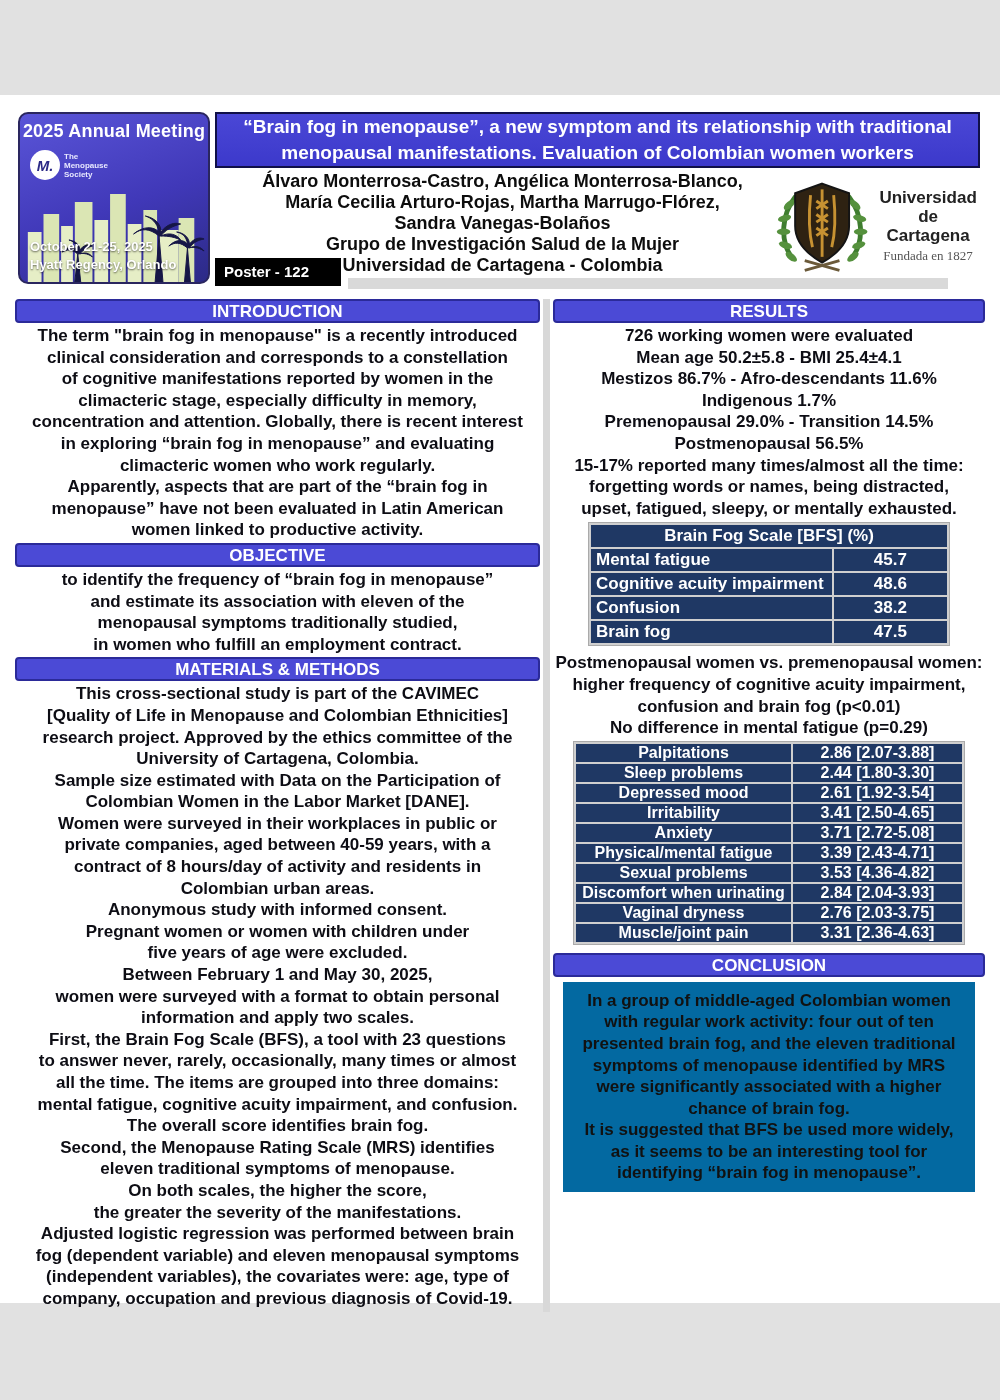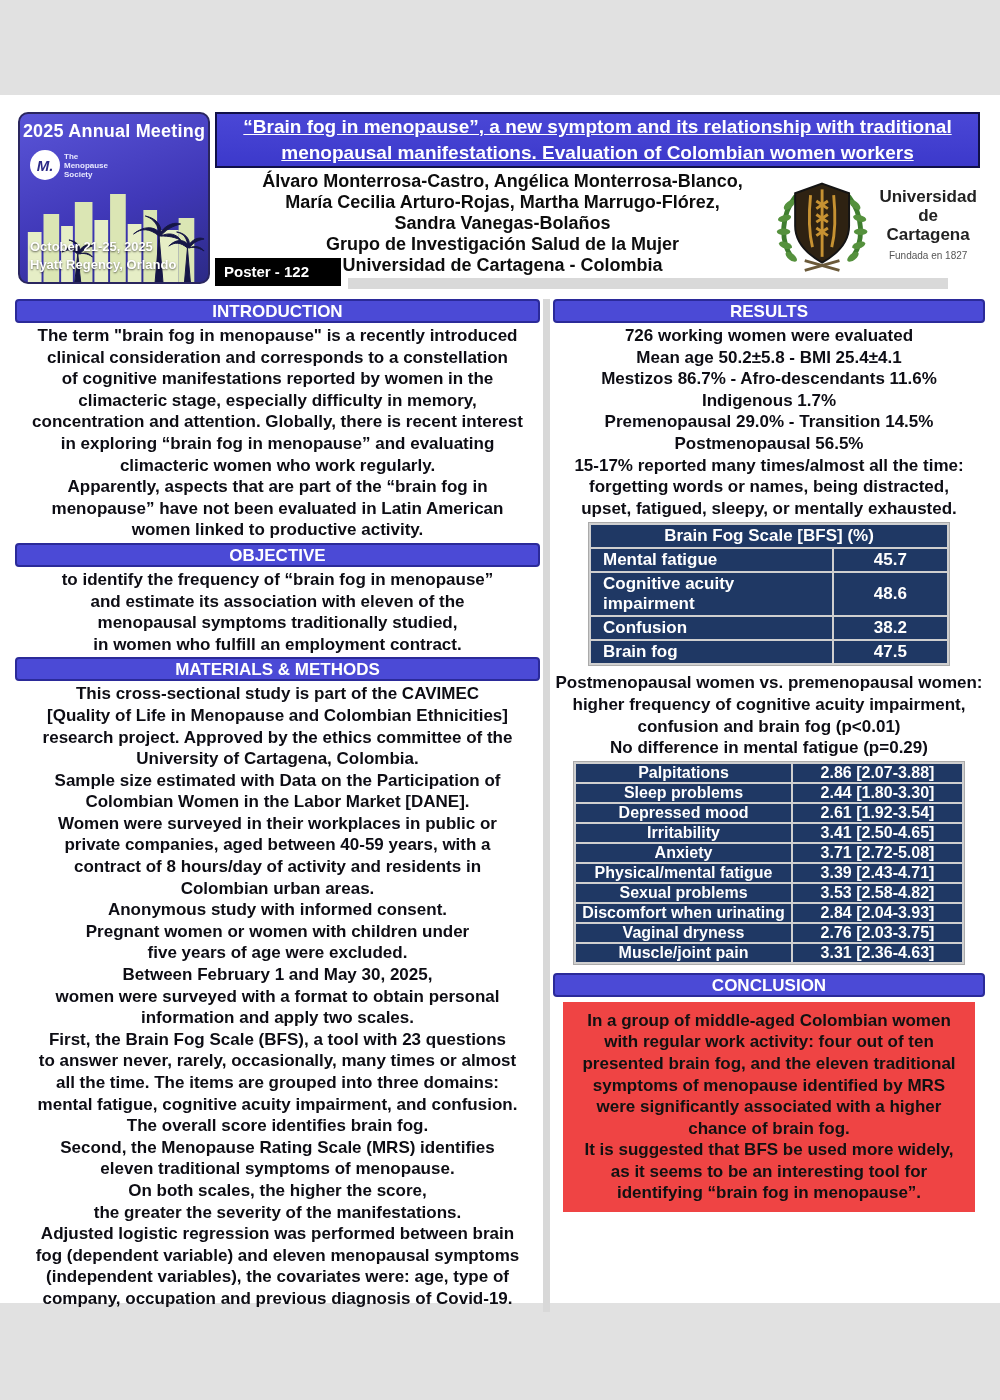--- a/index.html
+++ b/index.html
@@ -17,58 +17,58 @@
   .society-circle{width:30px;height:30px;border-radius:50%;background:#fff;color:#2c2a86;
     font-weight:bold;font-size:15px;font-style:italic;display:flex;align-items:center;justify-content:center;}
   .society-text{color:#e8e8ff;font-size:8px;line-height:9px;font-weight:bold;white-space:pre-line;}
   .skyline{position:absolute;left:0;bottom:0;width:100%;height:108px;}
   .meeting-dates{position:absolute;left:10px;bottom:8px;color:#fff;font-size:13px;font-weight:bold;
     line-height:18px;white-space:pre-line;text-shadow:0 1px 2px rgba(0,0,0,.6);}
 
   .title-bar{position:absolute;left:215px;top:17px;width:765px;height:56px;box-sizing:border-box;
     background:linear-gradient(180deg,#4a47d6 0%,#3c39cb 100%);border:2px solid #101048;
     color:#fff;font-size:19px;font-weight:bold;text-align:center;line-height:26px;
-    display:flex;align-items:center;justify-content:center;white-space:pre-line;text-decoration:underline;}
+    display:flex;align-items:center;justify-content:center;white-space:pre-line;}
   .authors-block{position:absolute;left:215px;top:76px;width:575px;text-align:center;color:#0d0d0d;
     font-weight:bold;font-size:18px;line-height:21px;white-space:pre-line;}
   .poster-number{position:absolute;left:215px;top:163px;width:126px;height:28px;background:#000;
     color:#fff;font-size:15px;font-weight:bold;line-height:28px;padding-left:9px;box-sizing:border-box;}
   .gray-bar{position:absolute;left:348px;top:183px;width:600px;height:11px;background:#d9d9d9;}
 
   .univ-logo{position:absolute;left:772px;top:76px;width:208px;height:110px;display:flex;align-items:center;}
   .univ-text{margin-left:4px;color:#222;font-weight:bold;font-size:17px;line-height:19px;text-align:center;}
-  .univ-founded{font-size:10px;color:#555;font-weight:normal;}
+  .univ-founded{font-size:13px;color:#555;font-weight:normal;font-family:Liberation Serif, serif;}
 
   
   .columns{position:absolute;left:15px;top:204px;width:970px;display:flex;}
   .col-left{width:525px;}
   .col-divider{width:13px;display:flex;justify-content:center;}
   .col-divider .strip{width:7px;background:#d8d8d8;}
   .col-right{width:432px;}
 
   .bar{background:#4b4ad6;border:2px solid #2b2a99;border-radius:4px;color:#fff;text-align:center;
     font-size:17px;font-weight:bold;height:24px;line-height:21px;box-sizing:border-box;margin-bottom:2px;}
   .txt{color:#0d0d14;font-size:17px;font-weight:bold;text-align:center;line-height:21.6px;
     white-space:pre-line;margin:0 0 2px 0;}
 
   
   .navy-wrap{margin:3px auto 4px auto;}
   table.navy{border-collapse:separate;border-spacing:2px;background:#cfcfcf;border:1px solid #aaa;width:100%;}
-  table.navy th, table.navy td{background:#1f3864;color:#fff;font-weight:bold;font-size:17px;padding:1px 12px;}
+  table.navy th, table.navy td{background:#1f3864;color:#fff;font-weight:bold;font-size:17px;padding:1px 5px;}
   table.navy th{text-align:center;font-size:17px;}
   td.lbl-left{text-align:left;width:68%;}
   td.lbl-center{text-align:center;width:56%;}
   td.val{text-align:center;}
   .bfs-wrap{width:362px;}
   .or-wrap{width:392px;}
   table.or th, table.or td{font-size:16px;padding:0 4px;}
 
   .gold-box{background:#ffc000;border:2px solid #223a6b;box-sizing:border-box;width:392px;margin:2px auto 0 auto;
     color:#111;font-size:18px;font-weight:bold;text-align:center;line-height:23px;white-space:pre-line;padding:1px 4px;}
-  .conclusion-box{background:#ef4444;box-sizing:border-box;width:412px;margin:5px auto 0 auto;
+  .conclusion-box{background:#0369a1;box-sizing:border-box;width:412px;margin:5px auto 0 auto;
     color:#111;font-size:17px;font-weight:bold;text-align:center;line-height:21.6px;white-space:pre-line;padding:8px 4px;}
   .mt6{margin-top:6px;}
 </style>
 </head>
 <body>
 
 <div class="page">
   <div class="poster">
 
     <div class="meeting-card">
@@ -288,21 +288,21 @@
                   <td class="val">3.71 [2.72-5.08]</td>
                 </tr>
 
                 <tr>
                   <td class="lbl-center">Physical/mental fatigue</td>
                   <td class="val">3.39 [2.43-4.71]</td>
                 </tr>
 
                 <tr>
                   <td class="lbl-center">Sexual problems</td>
-                  <td class="val">3.53 [2.58-4.82]</td>
+                  <td class="val">3.53 [4.36-4.82]</td>
                 </tr>
 
                 <tr>
                   <td class="lbl-center">Discomfort when urinating</td>
                   <td class="val">2.84 [2.04-3.93]</td>
                 </tr>
 
                 <tr>
                   <td class="lbl-center">Vaginal dryness</td>
                   <td class="val">2.76 [2.03-3.75]</td>

